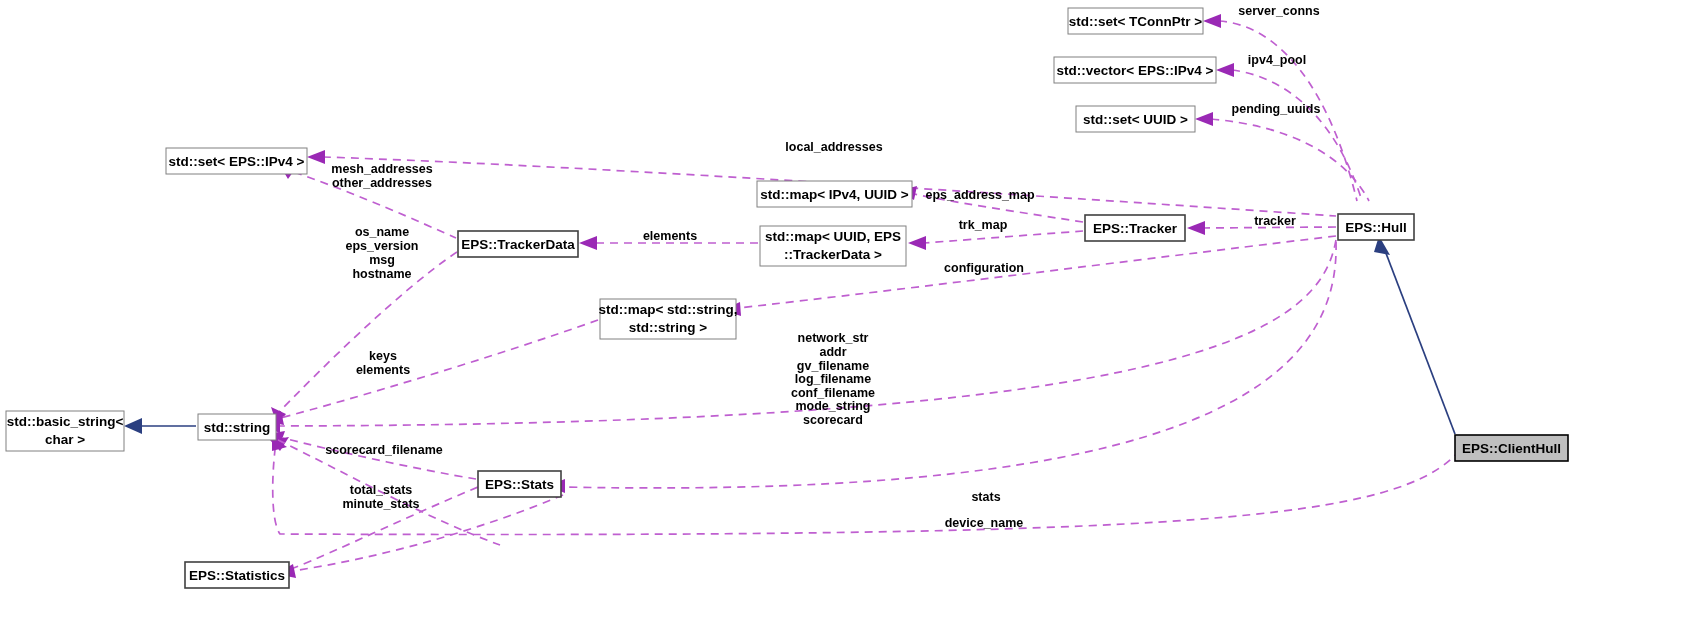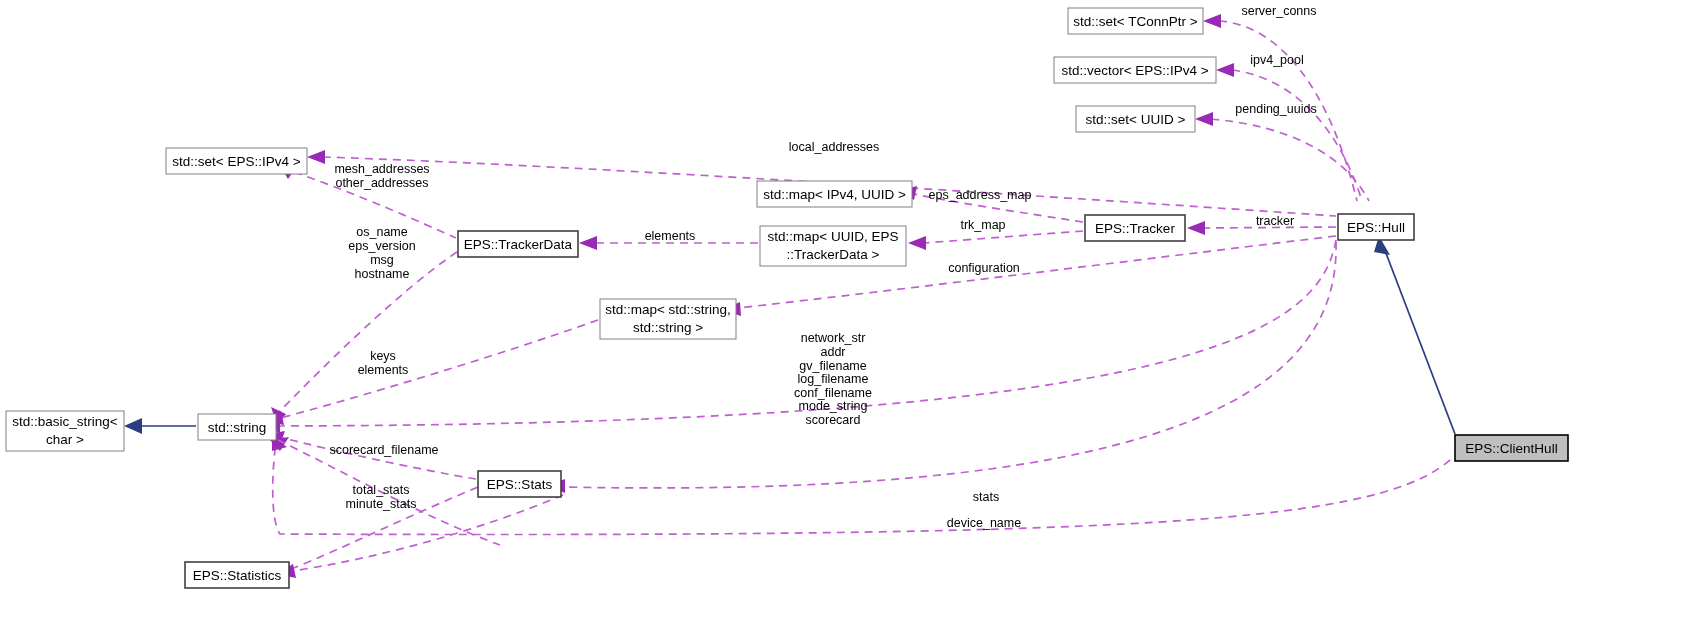--- a/index.html
+++ b/index.html
@@ -10,20 +10,21 @@
   body {
     width: 1704px;
     height: 644px;
     overflow: hidden;
     font-family: "Liberation Sans", sans-serif;
   }
   #diagram-root {
     position: relative;
     width: 1607px;
     height: 644px;
+    font-weight: bold;
   }
   svg#graph {
     position: absolute;
     top: 0;
     left: 0;
     width: 1704px;
     height: 644px;
     display: block;
   }
   .node-box {

